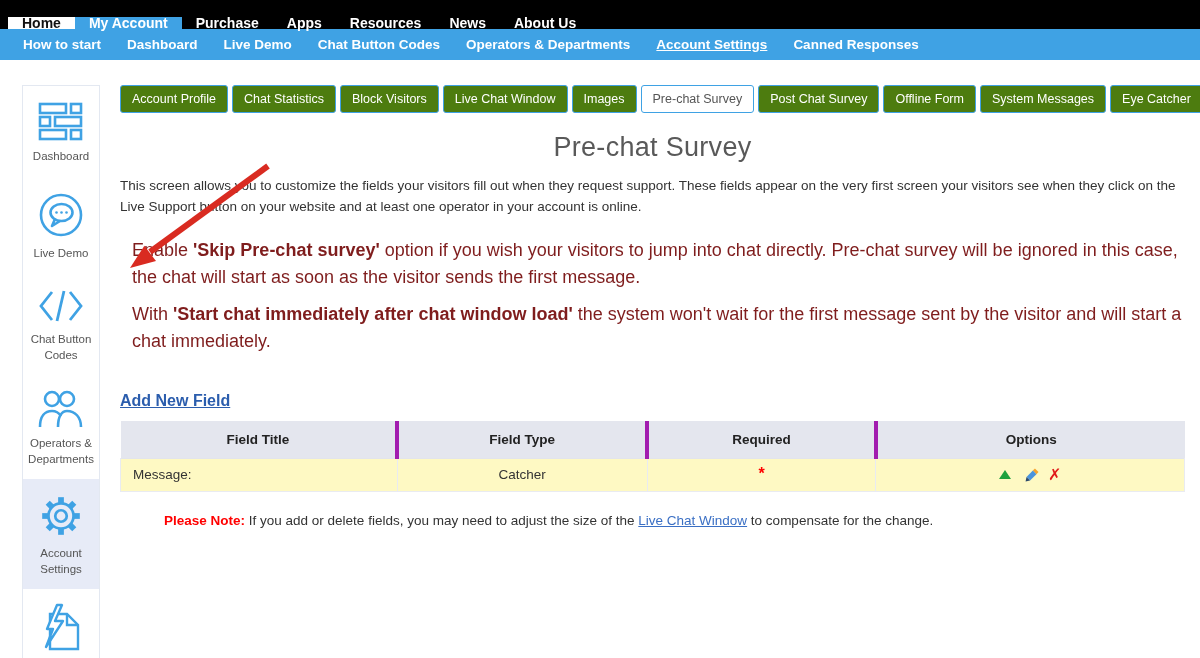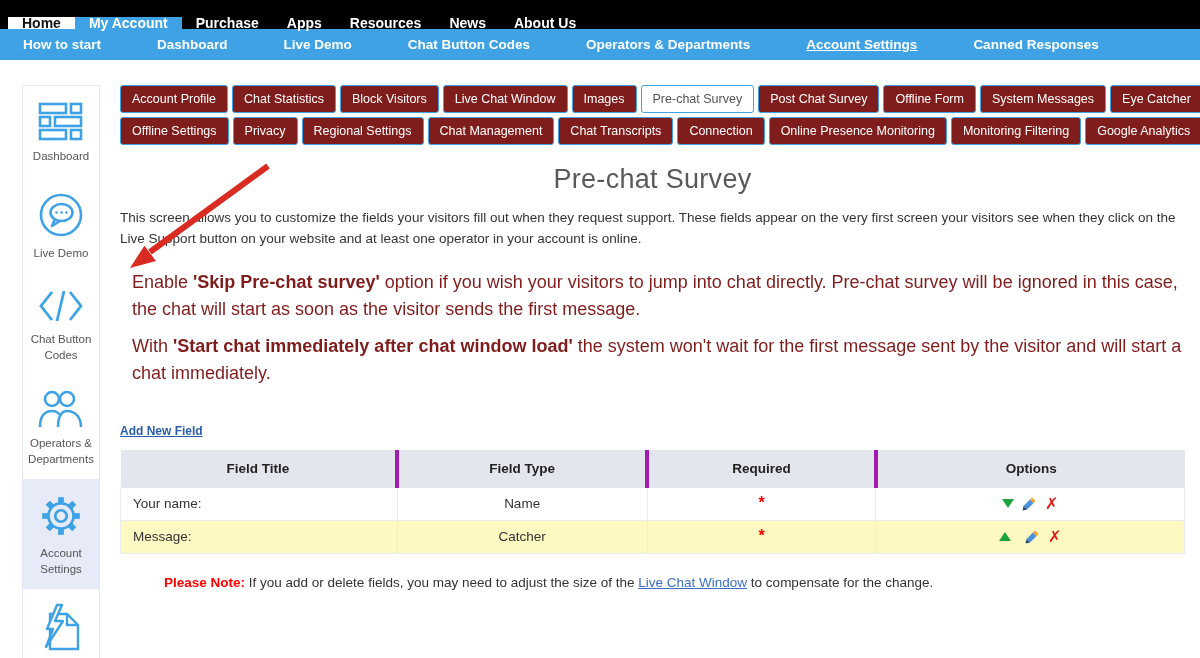--- a/index.html
+++ b/index.html
@@ -10,53 +10,53 @@
   }
   a { text-decoration:none; color:inherit; cursor:pointer; }
 
   
   .topnav { display:flex; align-items:stretch; height:29px; background:#000; font-size:14px; font-weight:bold; color:#fff; }
   .topnav .nav-item { display:flex; align-items:center; padding:4px 14px;margin-top:17px; }
   .topnav .nav-item.home { background:#fff; color:#111; margin-left:8px; }
   .topnav .nav-item.current { background:#3fa2e4; }
 
   
-  .subnav { display:flex; align-items:center; height:31px; background:#3fa2e4; font-size:13.5px; font-weight:bold; color:#fff; padding-left:10px;gap:30px; }
+  .subnav { display:flex; align-items:center; height:31px; background:#3fa2e4; font-size:13.5px; font-weight:bold; color:#fff; padding-left:10px; }
   .subnav .nav-item { padding:0 13px; }
   .subnav .nav-item.current { text-decoration:underline; }
 
   
   .sidebar { position:absolute; left:22px; top:85px; width:78px; background:#fff; border:1px solid #e3e8f1; z-index:2; }
   .side-item { padding:14px 2px 12px; text-align:center; cursor:pointer; }
   .side-item.active { background:#e7ebf7; }
   .side-icon { display:block; margin:0 auto; }
   .side-label { font-size:11.5px; color:#555; line-height:1.35; margin-top:7px; }
 
   
   .main { margin-left:120px; width:1065px; padding-top:25px; position:relative; }
 
   .tabrow { display:flex; }
-  .tab { background:#7f1d1d; border:1px solid #3fa2e4; color:#fff; font-size:12.5px; padding:6px 11px; border-radius:3px; margin:0 4px 4px 0; white-space:nowrap; cursor:pointer; }
+  .tab { background:#4d7c0f; border:1px solid #3fa2e4; color:#fff; font-size:12.5px; padding:6px 11px; border-radius:3px; margin:0 4px 4px 0; white-space:nowrap; cursor:pointer; }
   .tab.active { background:#fff; color:#555; }
 
   .page-title { text-align:center; font-size:27px; font-weight:400; color:#595959; margin-top:15px; letter-spacing:.3px; }
 
   .page-desc { font-size:13.5px; line-height:1.55; color:#333; margin-top:13px; }
 
   .options { display:flex; margin-top:19px; }
   .opt-left { width:232px; flex:none; }
   .opt-right { flex:1; padding-left:12px; }
   .opt { display:block; font-weight:bold; font-size:13.5px; color:#333; line-height:1.55; cursor:pointer; }
   .opt.disabled { color:#ababab; cursor:default; }
   .opt + .opt { margin-top:16px; }
   .cb { display:inline-block; width:13px; height:13px; border:1px solid #9a9a9a; border-radius:2px; background:#fff; vertical-align:-2px; margin-right:9px; }
   .cb.disabled { border-color:#d8d8d8; background:#fbfbfb; }
   .green-p { color:#7f1d1d; font-size:18px; line-height:1.5; margin-bottom:10px; }
 
-  .add-link { display:inline-block; margin-top:27px; font-size:12px; font-weight:bold; color:#2b5dad; text-decoration:underline; }
+  .add-link { display:inline-block; margin-top:27px; font-size:16px; font-weight:bold; color:#2b5dad; text-decoration:underline; }
 
   table.fields { width:100%; border-collapse:collapse; margin-top:11px; font-size:13.5px; }
   table.fields th { background:#e4e6ee; color:#222; font-weight:bold; padding:11px 8px; border-left:4px solid #a21caf; }
   table.fields th:first-child { border-left:none; }
   table.fields td { padding:8px; text-align:center; border:1px solid #e9ebf1; border-top:1px solid #e2e4ec; }
   table.fields tr.alt td { background:#fef9c3; }
   table.fields td.left { text-align:left; padding-left:12px; }
   .req { color:#ff0000; font-weight:bold; font-size:16px; line-height:0.8; }
 
   .opts-icons { display:flex; justify-content:center; align-items:center; gap:8px; height:16px; }
@@ -169,31 +169,20 @@
     <a class="tab">Block Visitors</a>
     <a class="tab">Live Chat Window</a>
     <a class="tab">Images</a>
     <a class="tab active">Pre-chat Survey</a>
     <a class="tab">Post Chat Survey</a>
     <a class="tab">Offline Form</a>
     <a class="tab">System Messages</a>
     <a class="tab">Eye Catcher</a>
 
   </div>
-  <div class="tabrow">
-    <a class="tab">Offline Settings</a>
-    <a class="tab">Privacy</a>
-    <a class="tab">Regional Settings</a>
-    <a class="tab">Chat Management</a>
-    <a class="tab">Chat Transcripts</a>
-    <a class="tab">Connection</a>
-    <a class="tab">Online Presence Monitoring</a>
-    <a class="tab">Monitoring Filtering</a>
-    <a class="tab">Google Analytics</a>
-  </div>
 
   <h1 class="page-title">Pre-chat Survey</h1>
 
   <p class="page-desc">This screen allows you to customize the fields your visitors fill out when they request support. These fields appear on the very first screen your visitors see when they click on the Live Support button on your website and at least one operator in your account is online.</p>
 
   <div class="options">
     <div class="opt-right">
       <p class="green-p"><span>Enable </span><b>'Skip Pre-chat survey'</b><span> option if you wish your visitors to jump into chat directly. Pre-chat survey will be ignored in this case, the chat will start as soon as the visitor sends the first message.</span></p>
       <p class="green-p"><span>With </span><b>'Start chat immediately after chat window load'</b><span> the system won't wait for the first message sent by the visitor and will start a chat immediately.</span></p>
     </div>
@@ -204,36 +193,20 @@
   <table class="fields">
     <thead>
       <tr>
         <th style="width:26%">Field Title</th>
         <th style="width:23.5%">Field Type</th>
         <th style="width:21.5%">Required</th>
         <th style="width:29%">Options</th>
       </tr>
     </thead>
     <tbody>
-      <tr>
-        <td class="left">Your name:</td>
-        <td>Name</td>
-        <td><span class="req">*</span></td>
-        <td>
-          <div class="opts-icons">
-            <span class="tri-down"></span>
-            <svg class="pencil" width="15" height="15" viewBox="0 0 16 16">
-              <polygon points="10.6,1.6 14.4,5.4 12.2,7.6 8.4,3.8" fill="#f6a42c"></polygon>
-              <polygon points="8.4,3.8 12.2,7.6 5.4,14.4 1.6,10.6" fill="#4a93dc"></polygon>
-              <polygon points="1.6,10.6 5.4,14.4 0.6,15.4" fill="#2d4a6b"></polygon>
-            </svg>
-            <span class="xicon">✗</span>
-          </div>
-        </td>
-      </tr>
       <tr class="alt">
         <td class="left">Message:</td>
         <td>Catcher</td>
         <td><span class="req">*</span></td>
         <td>
           <div class="opts-icons">
             <span class="tri-up" style="margin-right:6px"></span>
             <svg class="pencil" width="15" height="15" viewBox="0 0 16 16">
               <polygon points="10.6,1.6 14.4,5.4 12.2,7.6 8.4,3.8" fill="#f6a42c"></polygon>
               <polygon points="8.4,3.8 12.2,7.6 5.4,14.4 1.6,10.6" fill="#4a93dc"></polygon>

